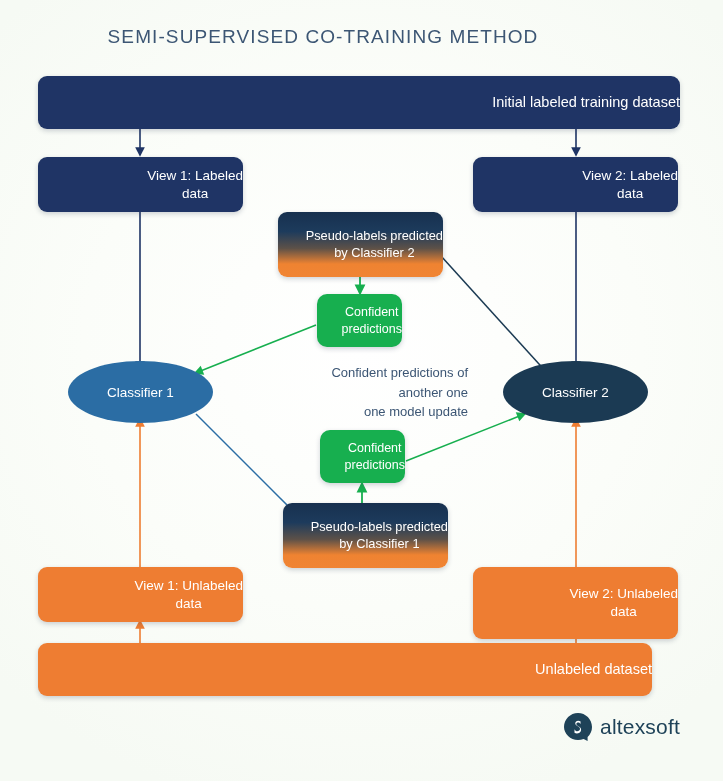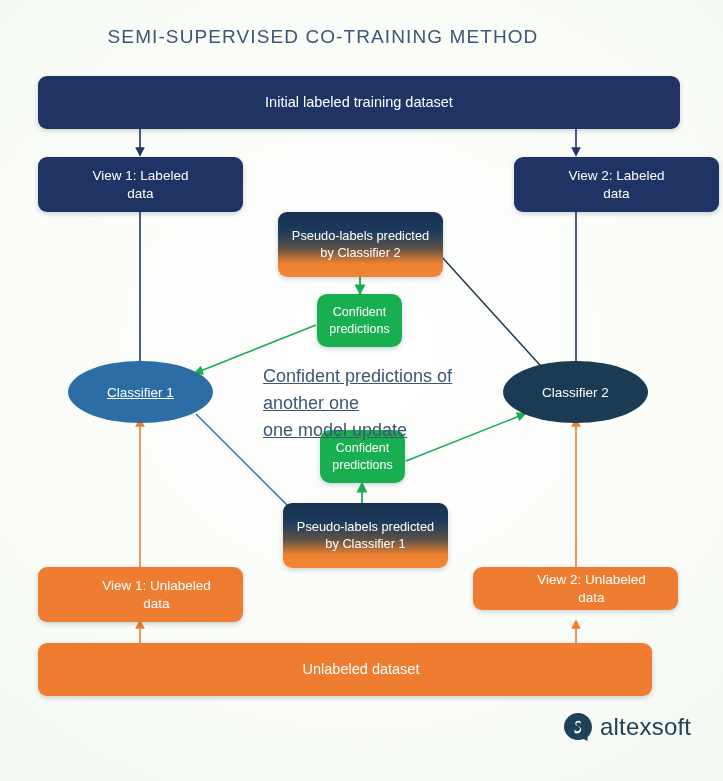--- a/index.html
+++ b/index.html
@@ -14,56 +14,56 @@
       radial-gradient(ellipse 70% 60% at 50% 45%, #ffffff 0%, #fbfdf9 55%, #f6faf4 100%);
   }
   svg.lines { position:absolute; inset:0; width:723px; height:781px; }
 
   .title {
     position:absolute; top:26px; left:0; width:646px; text-align:center;
     font-size:19px; letter-spacing:1.1px; color:#3c5674; font-weight:400;
   }
 
   .box {
-    position:absolute; display:flex; align-items:center; justify-content:center;
+    position:absolute; display:flex; align-items:center; justify-content:flex-end;
     text-align:center; color:#ffffff; border-radius:9px;
     box-shadow:0 2px 5px rgba(40,55,80,0.22);
     line-height:1.32;
   }
   .navy   { background:#1f3465; }
   .orange { background:#ee7d32;padding-left:32px; }
   .green  { background:#17af4f; border-radius:10px; }
   .grad   { background:linear-gradient(180deg,#17304f 0%, #1d3b5c 30%, #5d5148 56%, #ef8331 80%, #f08434 100%); }
 
   #bar-top      { left:38px;  top:76px;  width:642px; height:53px;  font-size:14.5px; }
   #bar-bottom   { left:38px;  top:643px; width:614px; height:53px;  font-size:14.5px; }
   #view1-lab    { left:38px;  top:157px; width:205px; height:55px;  font-size:13.5px; }
-  #view2-lab    { left:473px; top:157px; width:205px; height:55px;  font-size:13.5px;margin-left:41px; }
+  #view2-lab    { left:473px; top:157px; width:205px; height:55px;  font-size:13.5px; }
   #view1-unlab  { left:38px;  top:567px; width:205px; height:55px;  font-size:13.5px; }
-  #view2-unlab  { left:473px; top:567px; width:205px; height:43px;  font-size:13.5px; }
+  #view2-unlab  { left:473px; top:567px; width:205px; height:72px;  font-size:13.5px; }
   #pseudo2      { left:278px; top:212px; width:165px; height:65px;  font-size:12.8px; }
   #pseudo1      { left:283px; top:503px; width:165px; height:65px;  font-size:12.8px; }
   #conf-top     { left:317px; top:294px; width:85px;  height:53px;  font-size:12.5px; }
   #conf-bot     { left:320px; top:430px; width:85px;  height:53px;  font-size:12.5px; }
 
   .ellipse {
     position:absolute; display:flex; align-items:center; justify-content:center;
     border-radius:50%; color:#fff; font-size:13.5px;
   }
-  #clf1 { left:68px;  top:361px; width:145px; height:62px; background:#2b6da4;text-decoration:underline; }
+  #clf1 { left:68px;  top:361px; width:145px; height:62px; background:#2b6da4; }
   #clf2 { left:503px; top:361px; width:145px; height:62px; background:#1b3a53; }
 
   .caption {
-    position:absolute; left:263px; top:363px; width:205px; text-align:left;
-    color:#3c5674; font-size:18px; line-height:1.5;text-decoration:underline;
+    position:absolute; left:263px; top:363px; width:205px; text-align:right;
+    color:#3c5674; font-size:13px; line-height:1.5;
   }
 
   .logo { position:absolute; left:563px; top:712px; display:flex; align-items:center; gap:7px; }
   .logo-mark { width:30px; height:30px; position:relative; }
-  .logo-text { font-size:24px; color:#1e4258; letter-spacing:0.2px; }
+  .logo-text { font-size:21px; color:#1e4258; letter-spacing:0.2px; }
 </style>
 </head>
 <body>
 
 <div id="canvas">
 
   <div class="title">SEMI-SUPERVISED CO-TRAINING METHOD</div>
 
   <svg class="lines">
     <defs>

